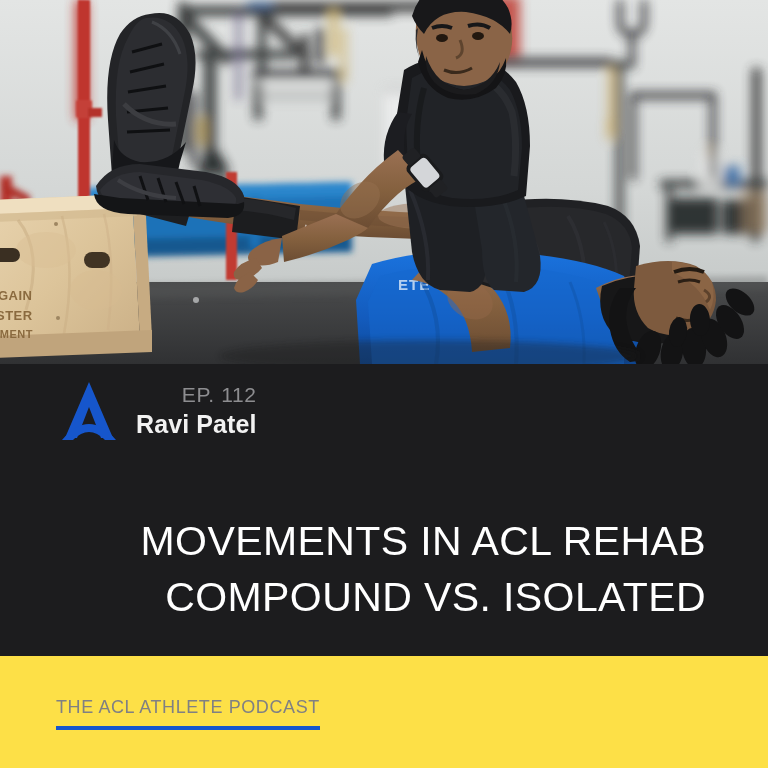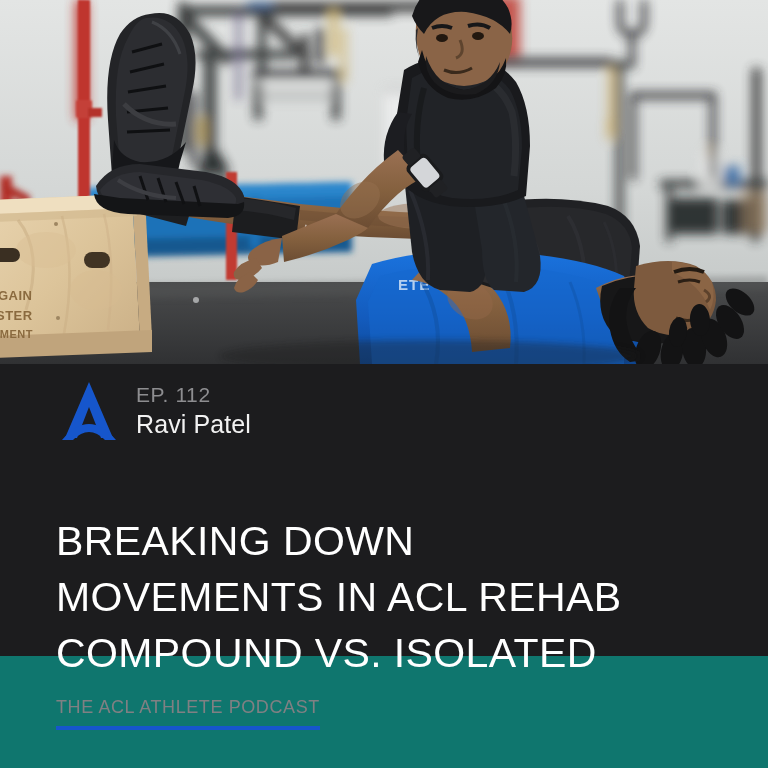--- a/index.html
+++ b/index.html
@@ -8,21 +8,22 @@
     background: #000;
   }
   body {
     font-family: "Liberation Sans", sans-serif;
   }
   .canvas {
     position: relative;
     width: 768px;
     height: 768px;
     overflow: hidden;
-    background: #0f766e;
+    background: #fde047;
+    text-align: right;
   }
 
   
   .photo {
     position: absolute;
     left: 0; top: 0;
     width: 768px;
     height: 364px;
     overflow: hidden;
     background: #cfd2d1;
@@ -58,21 +59,21 @@
     font-size: 21px;
     letter-spacing: 0.6px;
     color: #8d8d90;
     line-height: 1.25;
     font-weight: 400;
   }
   .guest-name {
     font-size: 25px;
     color: #f2f2f2;
     line-height: 1.25;
-    font-weight: 400;
+    font-weight: 700;
     letter-spacing: 0.1px;
   }
 
   .episode-title {
     position: absolute;
     left: 56px;
     top: 122px;
     width: 650px;
     color: #ffffff;
     font-size: 41px;
@@ -448,21 +449,20 @@
           <path d="M6 62 Q33 30 60 62 L49 62 Q33 46 17 62 Z" fill="#1656cc"></path>
         </svg>
       </span>
       <span class="ep-text">
         <span class="ep-number">EP. 112</span>
         <span class="guest-name">Ravi Patel</span>
       </span>
     </div>
 
     <h1 class="episode-title">
-      <span class="tline">BREAKING DOWN</span>
       <span class="tline">MOVEMENTS IN ACL REHAB</span>
       <span class="tline">COMPOUND VS. ISOLATED</span>
     </h1>
 
     <div class="show-name-wrap">
       <span class="show-name">THE ACL ATHLETE PODCAST</span>
     </div>
 
   </div>
 </div>

